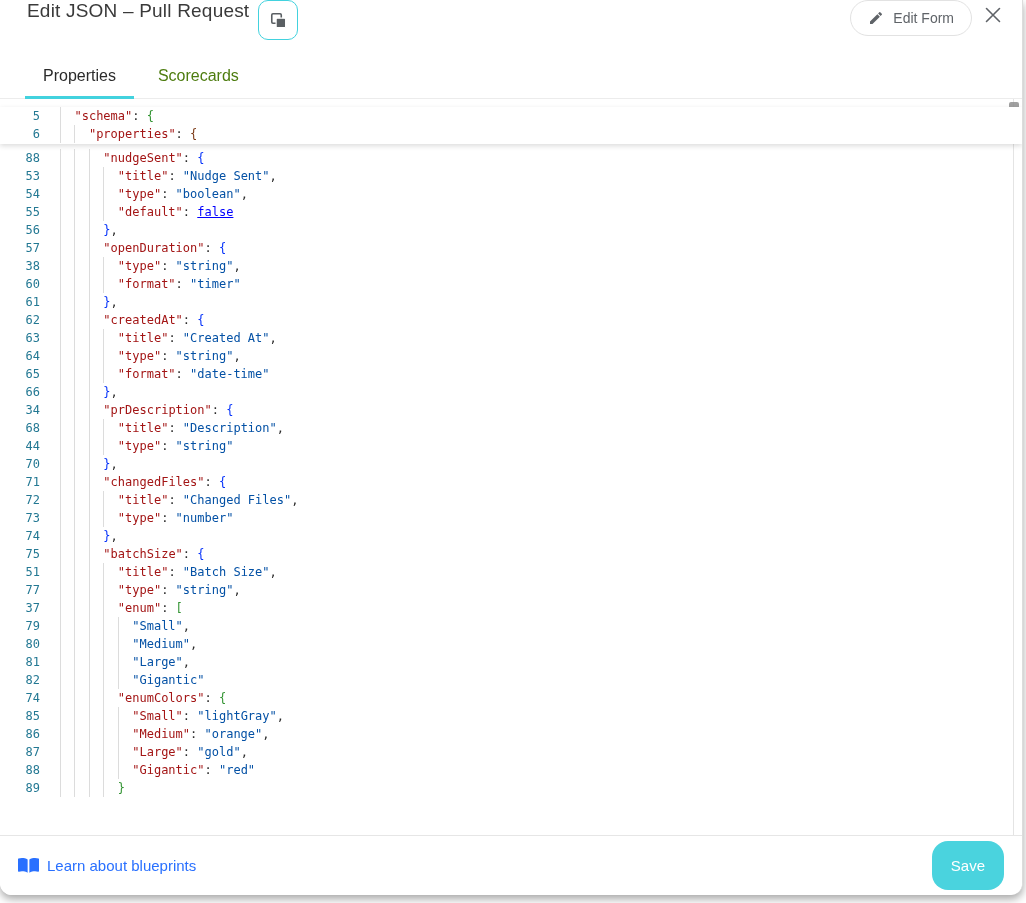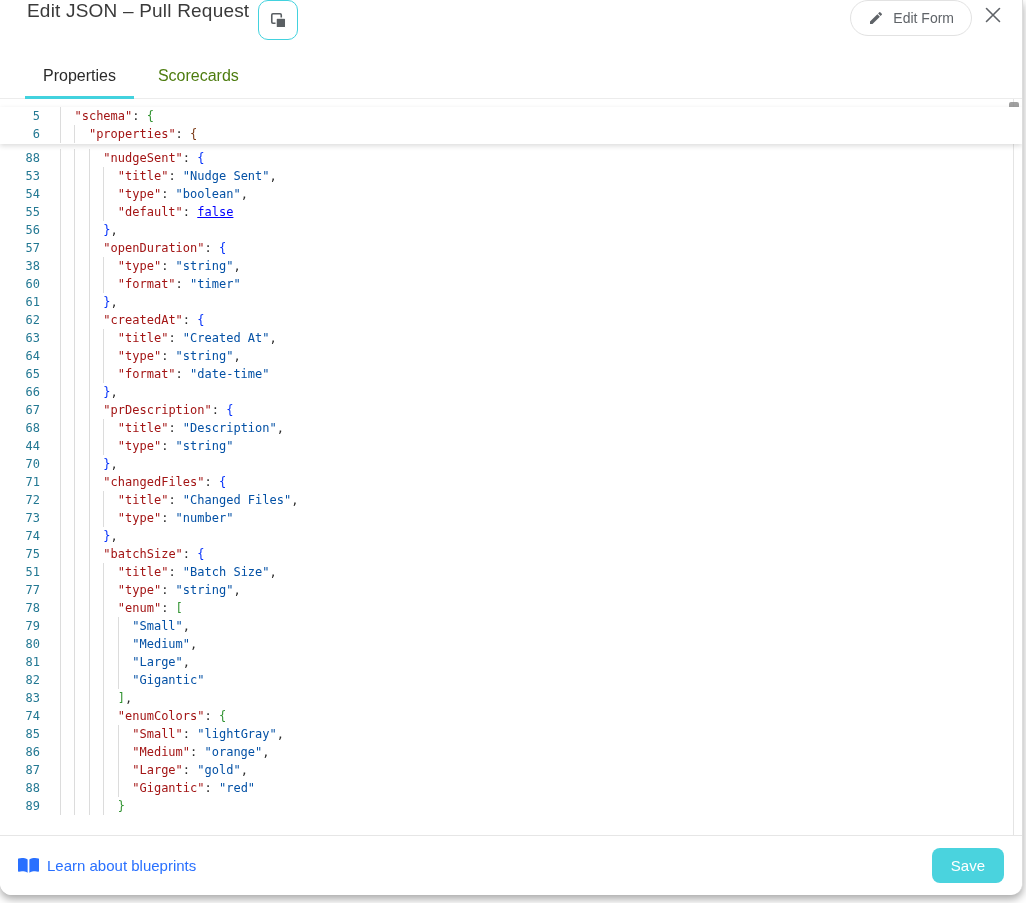--- a/index.html
+++ b/index.html
@@ -54,21 +54,21 @@
   .vthumb{ position:absolute; top:3px; right:3px; width:10px; height:11px;
            background:#8f8f8f; border-radius:2px; opacity:.85; cursor:pointer; }
 
   
   .ftr{ height:60px; flex:0 0 auto; border-top:1px solid #e6e6e6; display:flex;
         align-items:center; justify-content:space-between; padding:8px 18px;
         border-radius:0 0 12px 12px; background:#fff; }
   .blueprints-link{ display:flex; align-items:center; gap:8px; color:var(--link-blue);
                     font-size:15px; text-decoration:none; cursor:pointer; }
   .save-btn{ background:var(--save-bg); color:#fff; font-size:15px; border:none;
-             border-radius:8px; padding:0 19px; height:35px; cursor:pointer;
+             border-radius:16px; padding:0 19px; height:49px; cursor:pointer;
              font-family:"Liberation Sans", sans-serif; }
   svg{ display:block; }
 </style>
 </head>
 <body>
 
 <div class="modal">
 
   <div class="hdr">
     <span class="hdr-title">Edit JSON – Pull Request</span>
@@ -120,37 +120,36 @@
         <div class="code-line"><span class="ln">56</span><span class="code-text" style="background-size: 36.1px 100%;">      <span class="tok-b1">}</span><span class="tok-d">,</span></span></div>
         <div class="code-line"><span class="ln">57</span><span class="code-text" style="background-size: 36.1px 100%;">      <span class="tok-k">"openDuration"</span><span class="tok-d">: </span><span class="tok-b1">{</span></span></div>
         <div class="code-line"><span class="ln">38</span><span class="code-text" style="background-size: 50.54px 100%;">        <span class="tok-k">"type"</span><span class="tok-d">: </span><span class="tok-s">"string"</span><span class="tok-d">,</span></span></div>
         <div class="code-line"><span class="ln">60</span><span class="code-text" style="background-size: 50.54px 100%;">        <span class="tok-k">"format"</span><span class="tok-d">: </span><span class="tok-s">"timer"</span></span></div>
         <div class="code-line"><span class="ln">61</span><span class="code-text" style="background-size: 36.1px 100%;">      <span class="tok-b1">}</span><span class="tok-d">,</span></span></div>
         <div class="code-line"><span class="ln">62</span><span class="code-text" style="background-size: 36.1px 100%;">      <span class="tok-k">"createdAt"</span><span class="tok-d">: </span><span class="tok-b1">{</span></span></div>
         <div class="code-line"><span class="ln">63</span><span class="code-text" style="background-size: 50.54px 100%;">        <span class="tok-k">"title"</span><span class="tok-d">: </span><span class="tok-s">"Created At"</span><span class="tok-d">,</span></span></div>
         <div class="code-line"><span class="ln">64</span><span class="code-text" style="background-size: 50.54px 100%;">        <span class="tok-k">"type"</span><span class="tok-d">: </span><span class="tok-s">"string"</span><span class="tok-d">,</span></span></div>
         <div class="code-line"><span class="ln">65</span><span class="code-text" style="background-size: 50.54px 100%;">        <span class="tok-k">"format"</span><span class="tok-d">: </span><span class="tok-s">"date-time"</span></span></div>
         <div class="code-line"><span class="ln">66</span><span class="code-text" style="background-size: 36.1px 100%;">      <span class="tok-b1">}</span><span class="tok-d">,</span></span></div>
-        <div class="code-line"><span class="ln">67</span><span class="code-text" style="background-size: 36.1px 100%;">      <span class="tok-k">"prDescription"</span><span class="tok-d">: </span><span class="tok-b1">{</span></span></div>
+        <div class="code-line"><span class="ln">34</span><span class="code-text" style="background-size: 36.1px 100%;">      <span class="tok-k">"prDescription"</span><span class="tok-d">: </span><span class="tok-b1">{</span></span></div>
         <div class="code-line"><span class="ln">68</span><span class="code-text" style="background-size: 50.54px 100%;">        <span class="tok-k">"title"</span><span class="tok-d">: </span><span class="tok-s">"Description"</span><span class="tok-d">,</span></span></div>
         <div class="code-line"><span class="ln">44</span><span class="code-text" style="background-size: 50.54px 100%;">        <span class="tok-k">"type"</span><span class="tok-d">: </span><span class="tok-s">"string"</span></span></div>
         <div class="code-line"><span class="ln">70</span><span class="code-text" style="background-size: 36.1px 100%;">      <span class="tok-b1">}</span><span class="tok-d">,</span></span></div>
         <div class="code-line"><span class="ln">71</span><span class="code-text" style="background-size: 36.1px 100%;">      <span class="tok-k">"changedFiles"</span><span class="tok-d">: </span><span class="tok-b1">{</span></span></div>
         <div class="code-line"><span class="ln">72</span><span class="code-text" style="background-size: 50.54px 100%;">        <span class="tok-k">"title"</span><span class="tok-d">: </span><span class="tok-s">"Changed Files"</span><span class="tok-d">,</span></span></div>
         <div class="code-line"><span class="ln">73</span><span class="code-text" style="background-size: 50.54px 100%;">        <span class="tok-k">"type"</span><span class="tok-d">: </span><span class="tok-s">"number"</span></span></div>
         <div class="code-line"><span class="ln">74</span><span class="code-text" style="background-size: 36.1px 100%;">      <span class="tok-b1">}</span><span class="tok-d">,</span></span></div>
         <div class="code-line"><span class="ln">75</span><span class="code-text" style="background-size: 36.1px 100%;">      <span class="tok-k">"batchSize"</span><span class="tok-d">: </span><span class="tok-b1">{</span></span></div>
         <div class="code-line"><span class="ln">51</span><span class="code-text" style="background-size: 50.54px 100%;">        <span class="tok-k">"title"</span><span class="tok-d">: </span><span class="tok-s">"Batch Size"</span><span class="tok-d">,</span></span></div>
         <div class="code-line"><span class="ln">77</span><span class="code-text" style="background-size: 50.54px 100%;">        <span class="tok-k">"type"</span><span class="tok-d">: </span><span class="tok-s">"string"</span><span class="tok-d">,</span></span></div>
-        <div class="code-line"><span class="ln">78</span><span class="code-text" style="background-size: 50.54px 100%;">        <span class="tok-k">"enum"</span><span class="tok-d">: </span><span class="tok-b2">[</span></span></div>
+        <div class="code-line"><span class="ln">37</span><span class="code-text" style="background-size: 50.54px 100%;">        <span class="tok-k">"enum"</span><span class="tok-d">: </span><span class="tok-b2">[</span></span></div>
         <div class="code-line"><span class="ln">79</span><span class="code-text" style="background-size: 64.98px 100%;">          <span class="tok-s">"Small"</span><span class="tok-d">,</span></span></div>
         <div class="code-line"><span class="ln">80</span><span class="code-text" style="background-size: 64.98px 100%;">          <span class="tok-s">"Medium"</span><span class="tok-d">,</span></span></div>
         <div class="code-line"><span class="ln">81</span><span class="code-text" style="background-size: 64.98px 100%;">          <span class="tok-s">"Large"</span><span class="tok-d">,</span></span></div>
         <div class="code-line"><span class="ln">82</span><span class="code-text" style="background-size: 64.98px 100%;">          <span class="tok-s">"Gigantic"</span></span></div>
-        <div class="code-line"><span class="ln">83</span><span class="code-text" style="background-size: 50.54px 100%;">        <span class="tok-b2">]</span><span class="tok-d">,</span></span></div>
         <div class="code-line"><span class="ln">74</span><span class="code-text" style="background-size: 50.54px 100%;">        <span class="tok-k">"enumColors"</span><span class="tok-d">: </span><span class="tok-b2">{</span></span></div>
         <div class="code-line"><span class="ln">85</span><span class="code-text" style="background-size: 64.98px 100%;">          <span class="tok-k">"Small"</span><span class="tok-d">: </span><span class="tok-s">"lightGray"</span><span class="tok-d">,</span></span></div>
         <div class="code-line"><span class="ln">86</span><span class="code-text" style="background-size: 64.98px 100%;">          <span class="tok-k">"Medium"</span><span class="tok-d">: </span><span class="tok-s">"orange"</span><span class="tok-d">,</span></span></div>
         <div class="code-line"><span class="ln">87</span><span class="code-text" style="background-size: 64.98px 100%;">          <span class="tok-k">"Large"</span><span class="tok-d">: </span><span class="tok-s">"gold"</span><span class="tok-d">,</span></span></div>
         <div class="code-line"><span class="ln">88</span><span class="code-text" style="background-size: 64.98px 100%;">          <span class="tok-k">"Gigantic"</span><span class="tok-d">: </span><span class="tok-s">"red"</span></span></div>
         <div class="code-line"><span class="ln">89</span><span class="code-text" style="background-size: 50.54px 100%;">        <span class="tok-b2">}</span></span></div>
       </div>
     <div class="vtrack"></div>
     <div class="vthumb"></div>
   </div>

